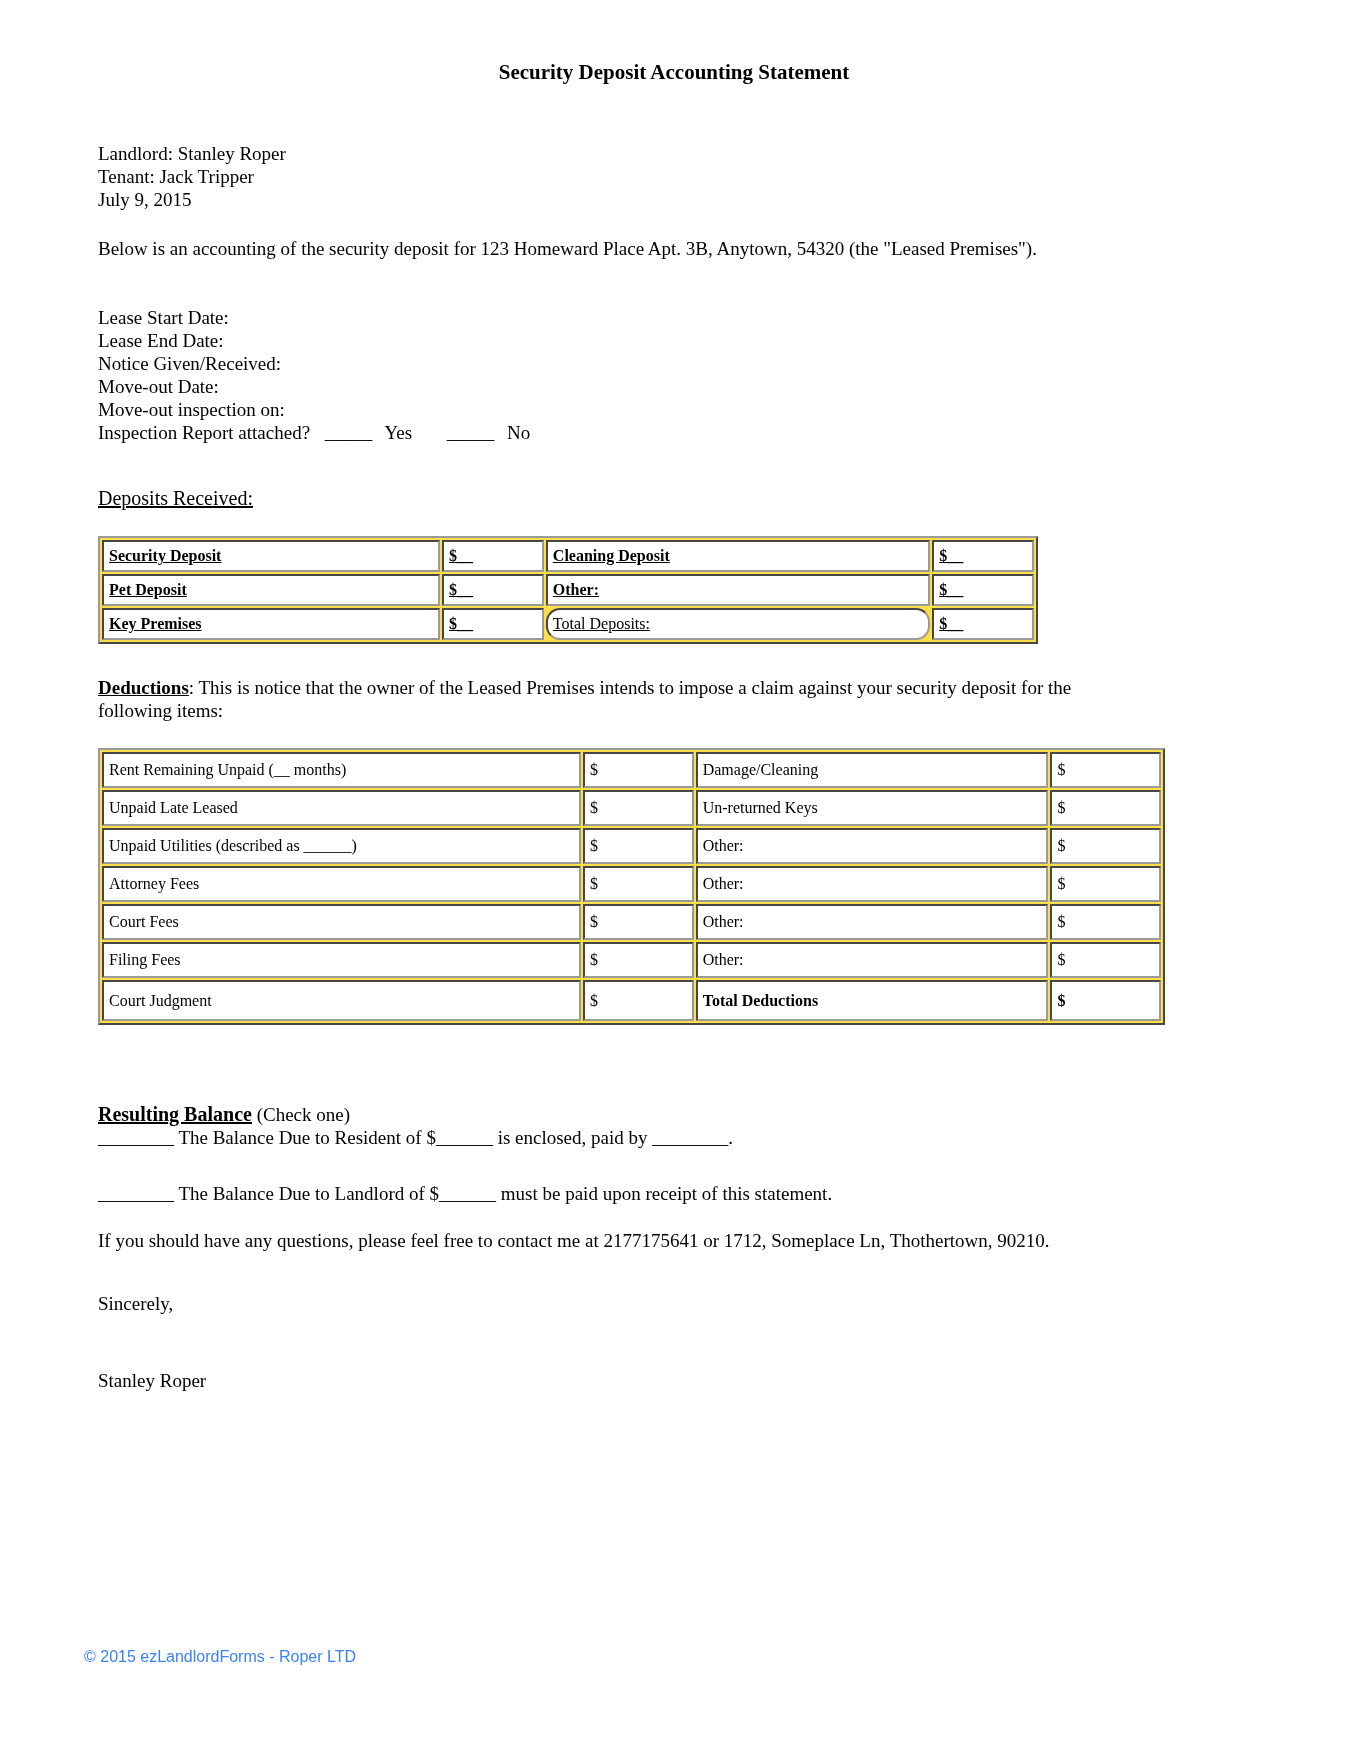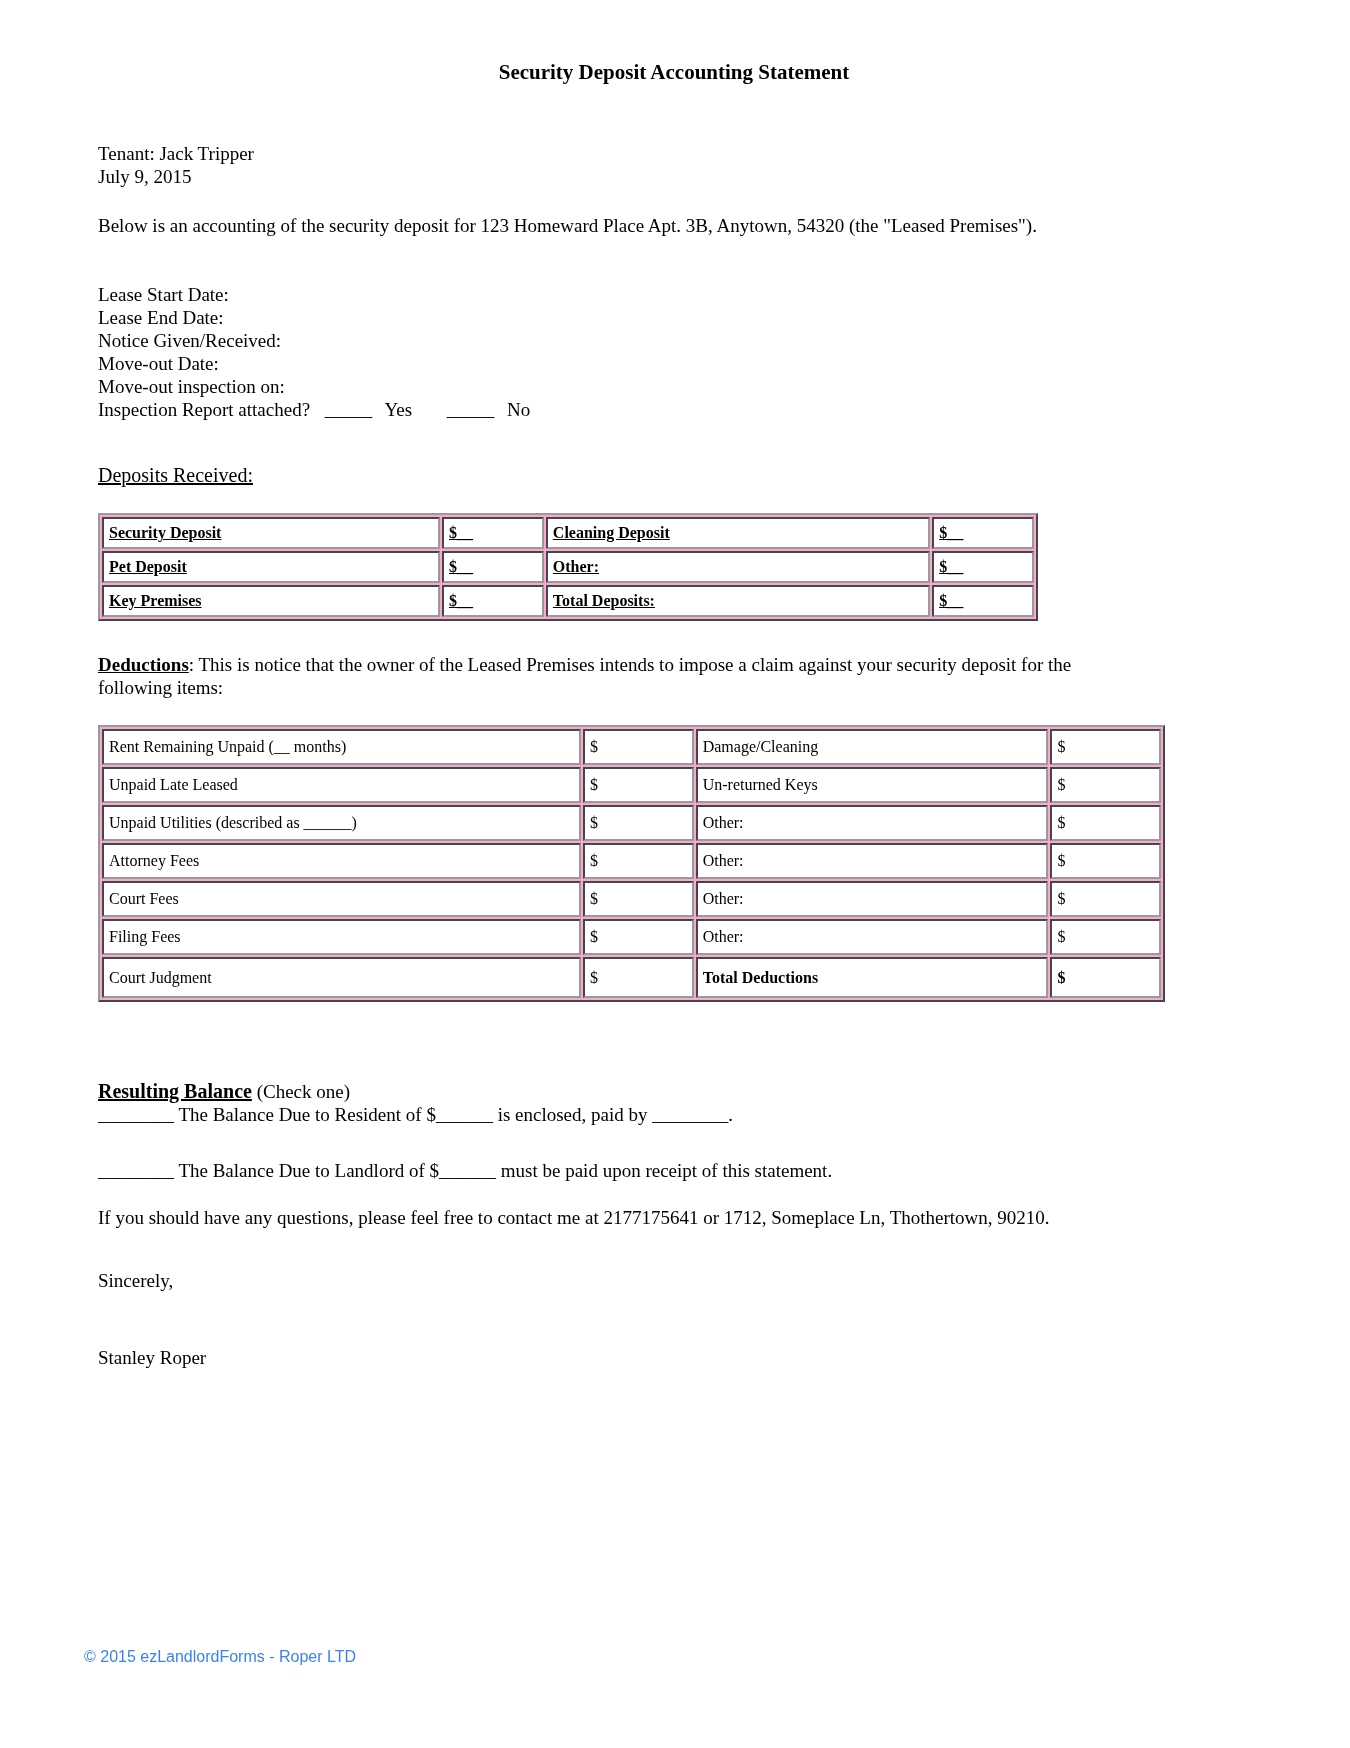--- a/index.html
+++ b/index.html
@@ -29,31 +29,31 @@
   .inspection .blank { letter-spacing: 0; }
   .inspection .gap1 { margin-left: 10px; margin-right: 8px; }
   .inspection .gap2 { margin-left: 30px; margin-right: 8px; }
   .section-heading {
     font-size: 20px; font-weight: normal; text-decoration: underline;
     line-height: 24px; margin: 42px 0 0 0;
   }
   .bu { font-weight: bold; text-decoration: underline; }
   .tbl {
     border-collapse: separate; border-spacing: 2px;
-    border: 2px outset #9a9a9a; background: #f9a8d4;
+    border: 2px outset #9a9a9a; background: #fde047;
     table-layout: fixed;
   }
   .tbl td {
     border: 2px inset #9a9a9a; background: #ffffff;
     padding: 1px 5px; vertical-align: middle; overflow: hidden;
   }
   .dep-table { width: 940px; margin-top: 26px; }
   .dep-table td { height: 26px; font-size: 16px; }
   .dep-label, .dep-amt { font-weight: bold; text-decoration: underline; }
-  .dep-total { font-size: 20px; font-weight: bold; text-decoration: underline; }
+  .dep-total { font-size: 20px; font-weight: normal; text-decoration: underline; border-radius: 14px; }
   .ded-para { margin-top: 32px; max-width: 985px; }
   .ded-table { width: 1067px; margin-top: 26px; }
   .ded-table td { height: 30px; font-size: 16px; }
   .ded-table tr.total-row td { height: 35px; }
   .ded-total { font-size: 20px; font-weight: bold; }
   .balance-heading { margin-top: 78px; font-size: 19px; line-height: 23px; }
   .balance-heading .bu { font-size: 20px; }
   .balance-line { font-size: 19px; line-height: 23px; }
   .balance-line.second { margin-top: 33px; font-family: Liberation Serif, serif; }
   .contact { margin-top: 24px; max-width: 985px; }
@@ -66,20 +66,21 @@
   }
 </style>
 </head>
 <body>
 
 <div class="page">
 
   <h1 class="title">Security Deposit Accounting Statement</h1>
 
   <div class="parties bodytext">
+    <div>Landlord: Stanley Roper</div>
     <div>Tenant: Jack Tripper</div>
     <div>July 9, 2015</div>
   </div>
 
   <p class="intro bodytext" style="margin-bottom:0;">Below is an accounting of the security deposit for 123 Homeward Place Apt. 3B, Anytown, 54320 (the "Leased Premises").</p>
 
   <div class="lease bodytext">
     <div>Lease Start Date:</div>
     <div>Lease End Date:</div>
     <div>Notice Given/Received:</div>

